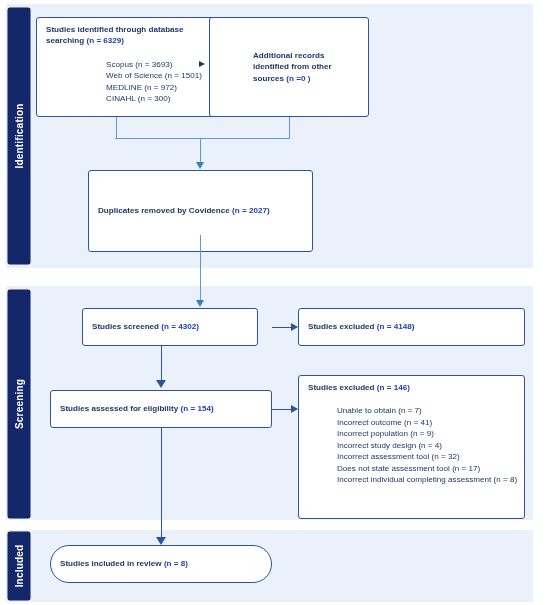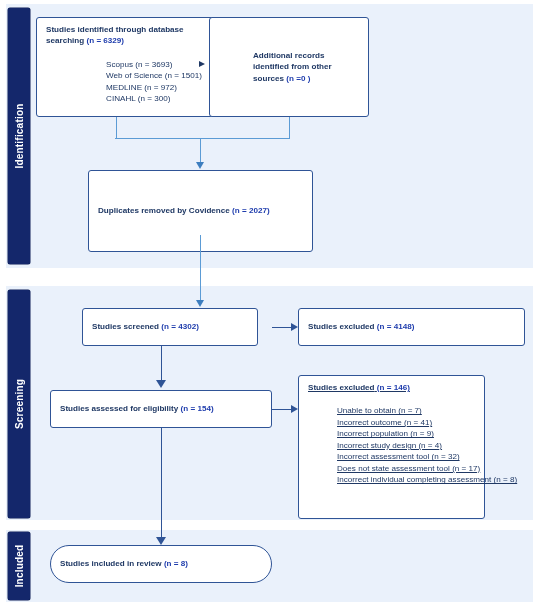--- a/index.html
+++ b/index.html
@@ -80,21 +80,21 @@
     white-space: nowrap;
   }
   .headline { white-space: normal; }
 
   #box-database   { left: 36px;  top: 17px;  width: 188px; height: 100px; align-items: flex-end; }
   #box-additional { left: 209px; top: 17px;  width: 160px; height: 100px; padding-left: 43px; }
   #box-duplicates { left: 88px;  top: 170px; width: 225px; height: 82px; }
   #box-screened   { left: 50px;  top: 308px; width: 176px; height: 38px; margin-left: 32px; }
   #box-excluded1  { left: 298px; top: 308px; width: 227px; height: 38px; }
   #box-eligible   { left: 50px;  top: 390px; width: 222px; height: 38px; }
-  #box-excluded2  { left: 298px; top: 375px; width: 187px; height: 144px; text-decoration: underline; }
+  #box-excluded2  { left: 298px; top: 375px; width: 227px; height: 144px; }
   #box-included   { left: 50px;  top: 545px; width: 222px; height: 38px; border-radius: 19px; }
 
   
   .conn {
     position: absolute;
     background: #5b9bd5;
   }
   .v-line { width: 1.4px; }
   .h-line { height: 1.4px; }
   .arrow-down {

